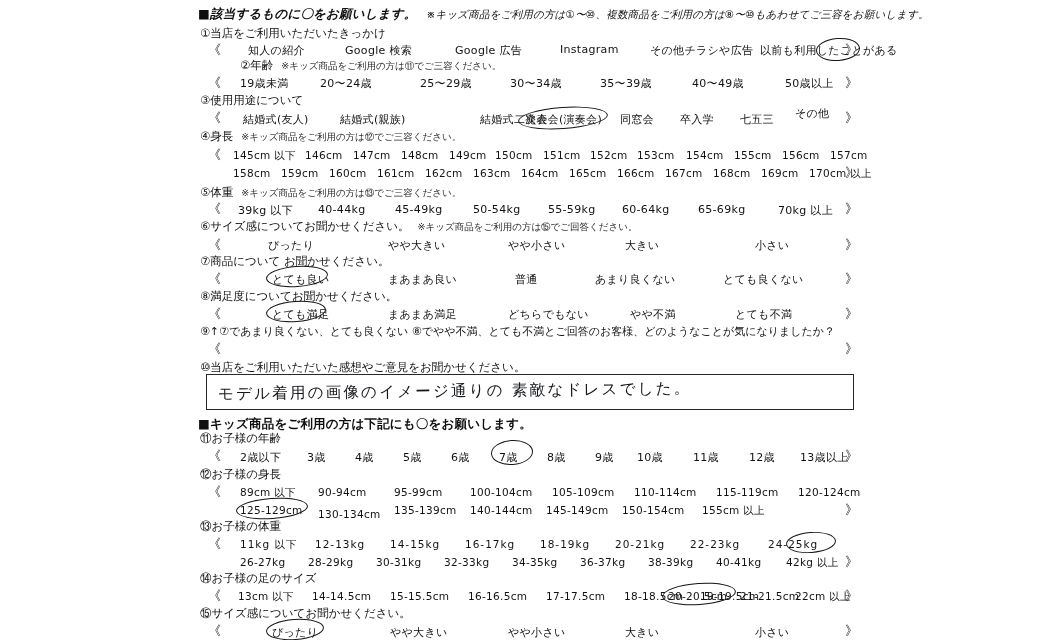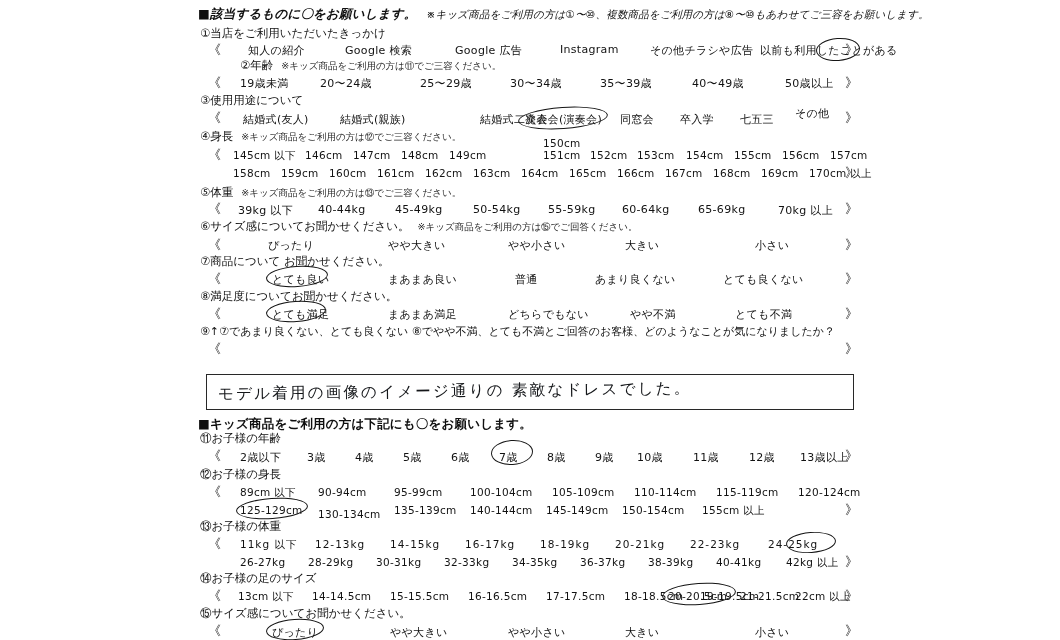--- a/index.html
+++ b/index.html
@@ -124,21 +124,21 @@
   <div class="opt" style="left:795px;top:106px;">その他</div>
 
   <div class="q" style="left:200px;top:129px;"><span>④身長</span><span class="note">※キッズ商品をご利用の方は⑫でご三容ください。</span></div>
   <div class="brk brkL" style="top:146px;">《</div>
   <div class="brk brkR" style="top:164px;">》</div>
   <div class="opt sm" style="left:233px;top:149px;">145cm 以下</div>
   <div class="opt sm" style="left:305px;top:149px;">146cm</div>
   <div class="opt sm" style="left:353px;top:149px;">147cm</div>
   <div class="opt sm" style="left:401px;top:149px;">148cm</div>
   <div class="opt sm" style="left:449px;top:149px;">149cm</div>
-  <div class="opt sm" style="left:495px;top:137px;margin-left:48px;">150cm</div>
+  <div class="opt sm" style="left:495px;top:149px;">150cm</div>
   <div class="opt sm" style="left:543px;top:149px;">151cm</div>
   <div class="opt sm" style="left:590px;top:149px;">152cm</div>
   <div class="opt sm" style="left:637px;top:149px;">153cm</div>
   <div class="opt sm" style="left:686px;top:149px;">154cm</div>
   <div class="opt sm" style="left:734px;top:149px;">155cm</div>
   <div class="opt sm" style="left:782px;top:149px;">156cm</div>
   <div class="opt sm" style="left:830px;top:149px;">157cm</div>
 
   <div class="opt sm" style="left:233px;top:167px;">158cm</div>
   <div class="opt sm" style="left:281px;top:167px;">159cm</div>
@@ -192,20 +192,21 @@
   <div class="circle b" style="left:266px;top:301px;width:58px;height:19px;"></div>
   <div class="opt" style="left:388px;top:307px;font-family:Liberation Mono, monospace;">まあまあ満足</div>
   <div class="opt" style="left:508px;top:307px;">どちらでもない</div>
   <div class="opt" style="left:630px;top:307px;">やや不満</div>
   <div class="opt" style="left:735px;top:307px;">とても不満</div>
 
   <div class="q" style="left:200px;top:324px;font-size:11px;"><span>⑨↑⑦であまり良くない、とても良くない ⑧でやや不満、とても不満とご回答のお客様、どのようなことが気になりましたか？</span></div>
   <div class="brk brkL" style="top:340px;">《</div>
   <div class="brk brkR" style="top:340px;">》</div>
 
+  <div class="q" style="left:200px;top:360px;"><span>⑩当店をご利用いただいた感想やご意見をお聞かせください。</span></div>
   <div class="freetext-box" style="left:206px;top:374px;width:646px;height:34px;"></div>
   <div class="hand" style="left:218px;top:381px;">モデル着用の画像のイメージ通りの 素敵なドレスでした。</div>
 
   <div class="sec-head" style="left:198px;top:416px;">
     <span>■キッズ商品をご利用の方は下記にも〇をお願いします。</span>
   </div>
 
   <div class="q" style="left:200px;top:431px;"><span>⑪お子様の年齢</span></div>
   <div class="brk brkL" style="top:447px;">《</div>
   <div class="brk brkR" style="top:447px;">》</div>

